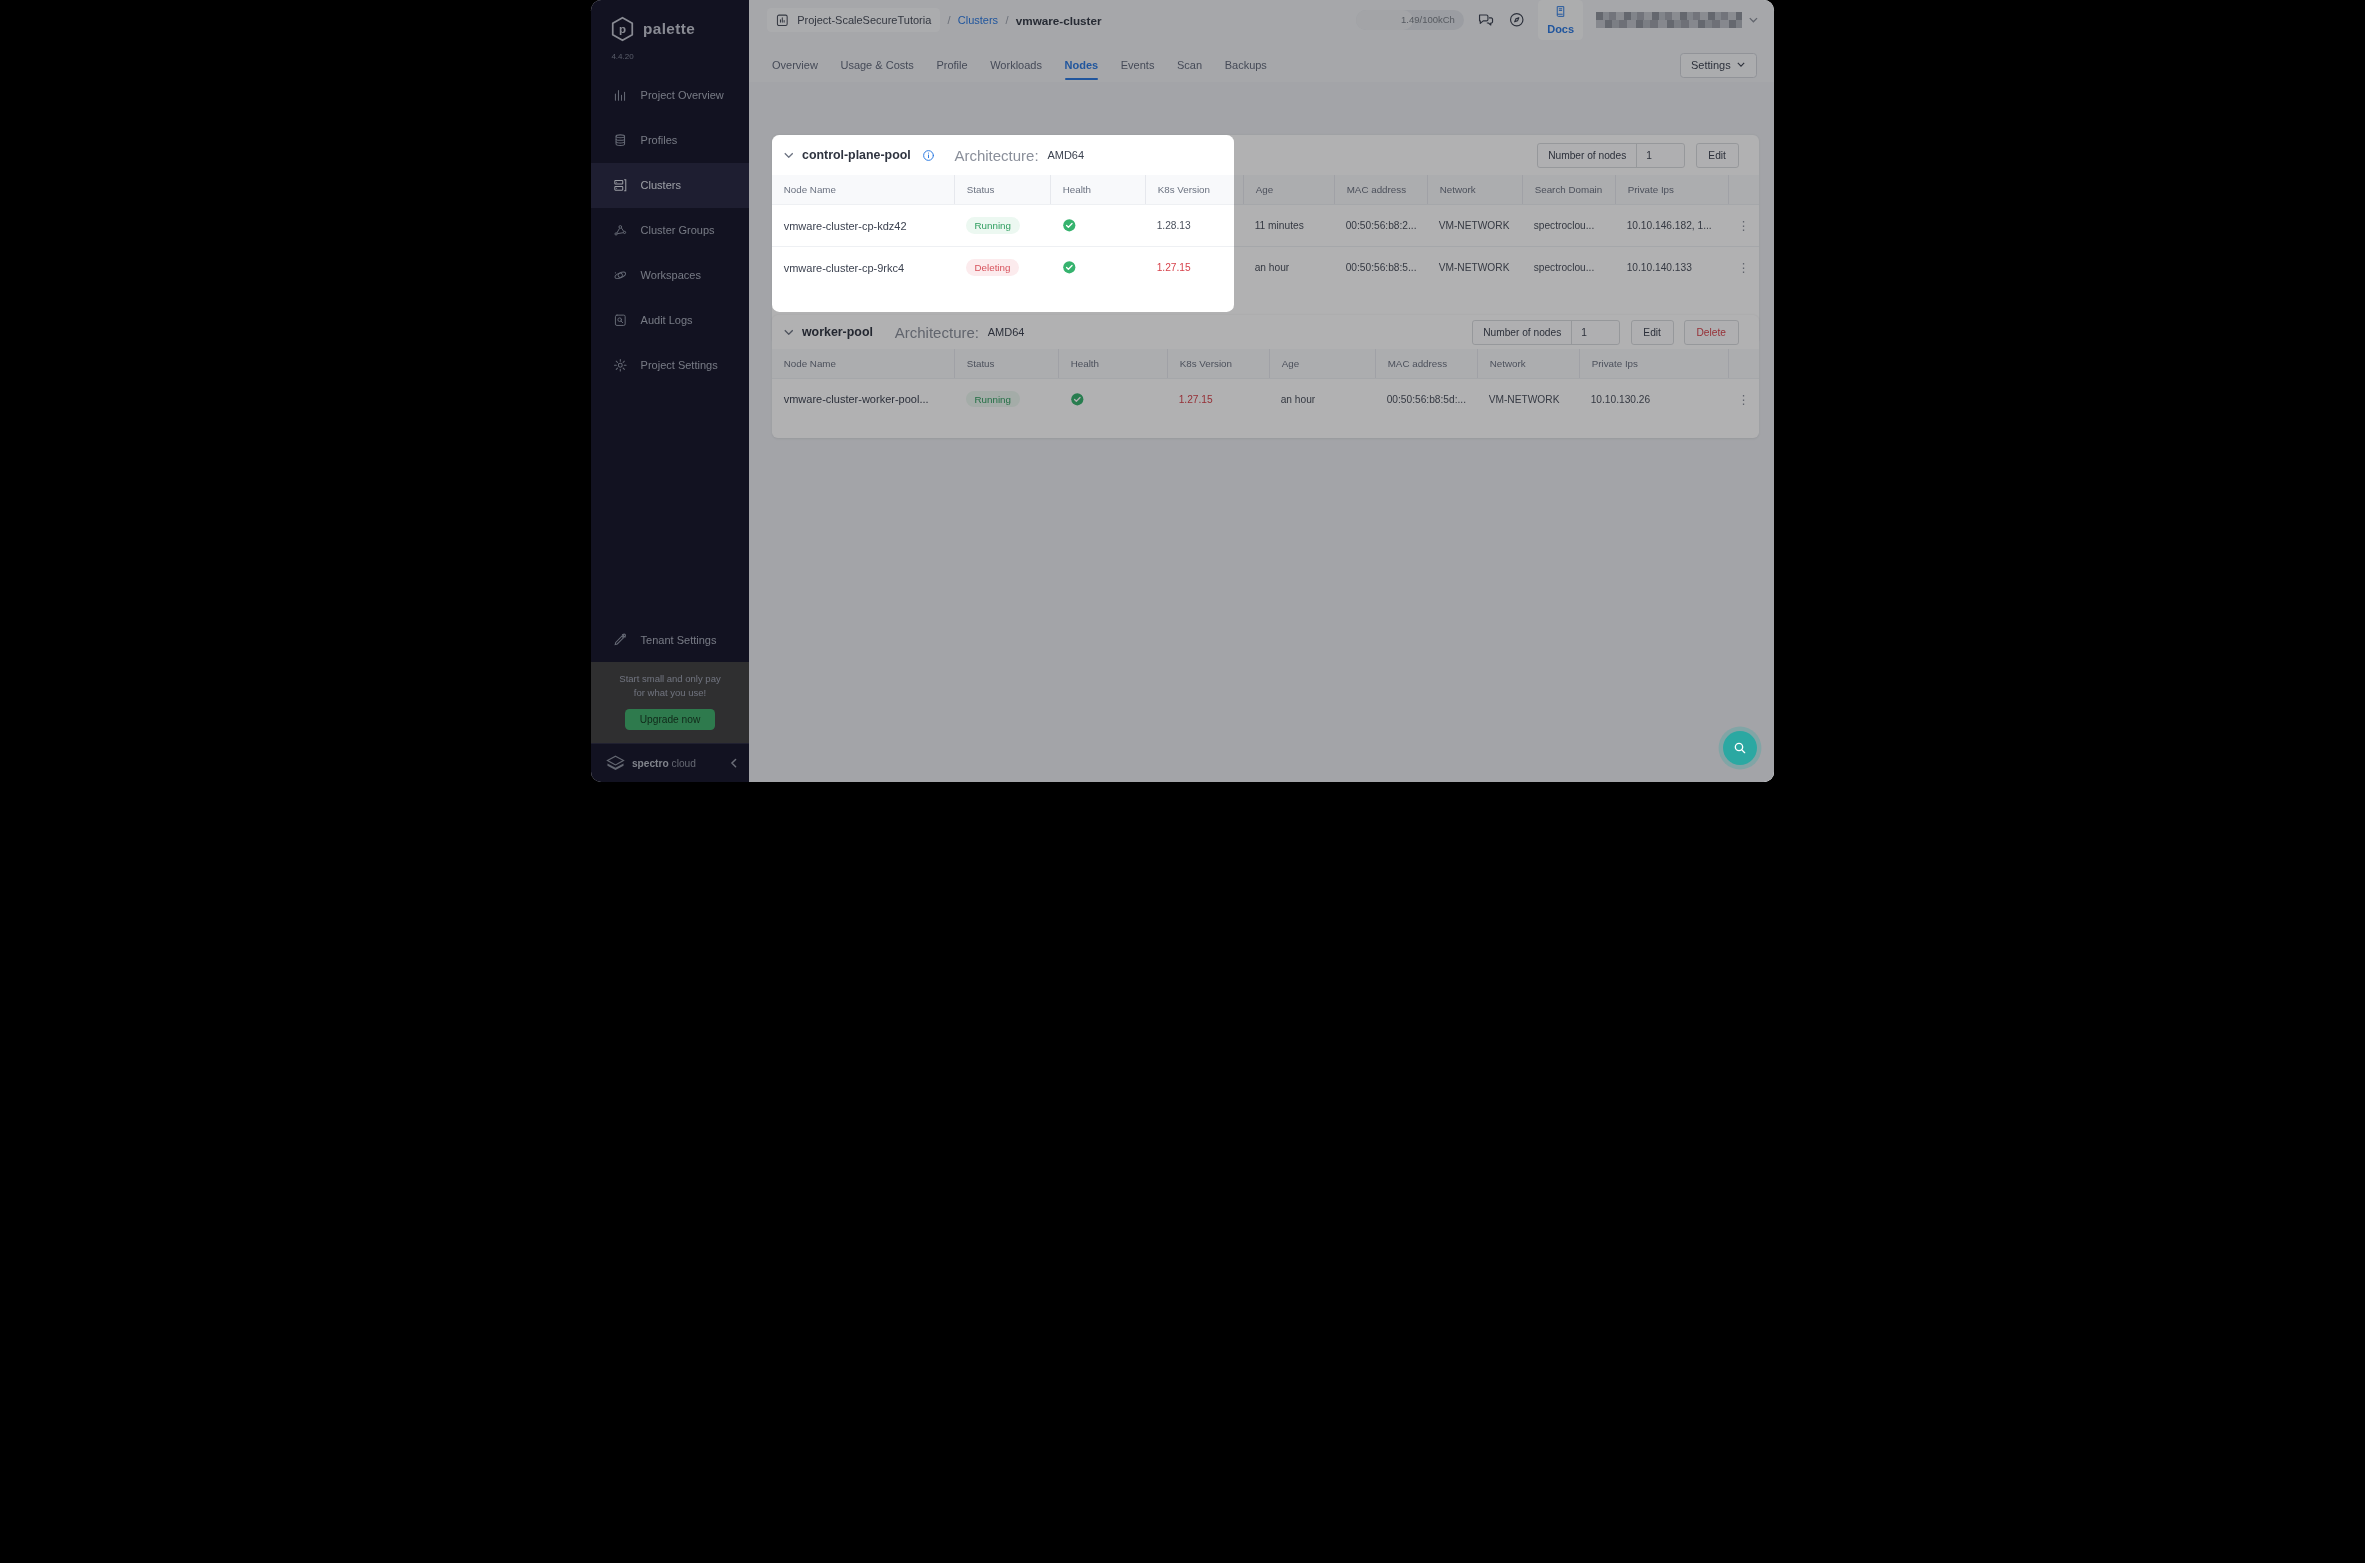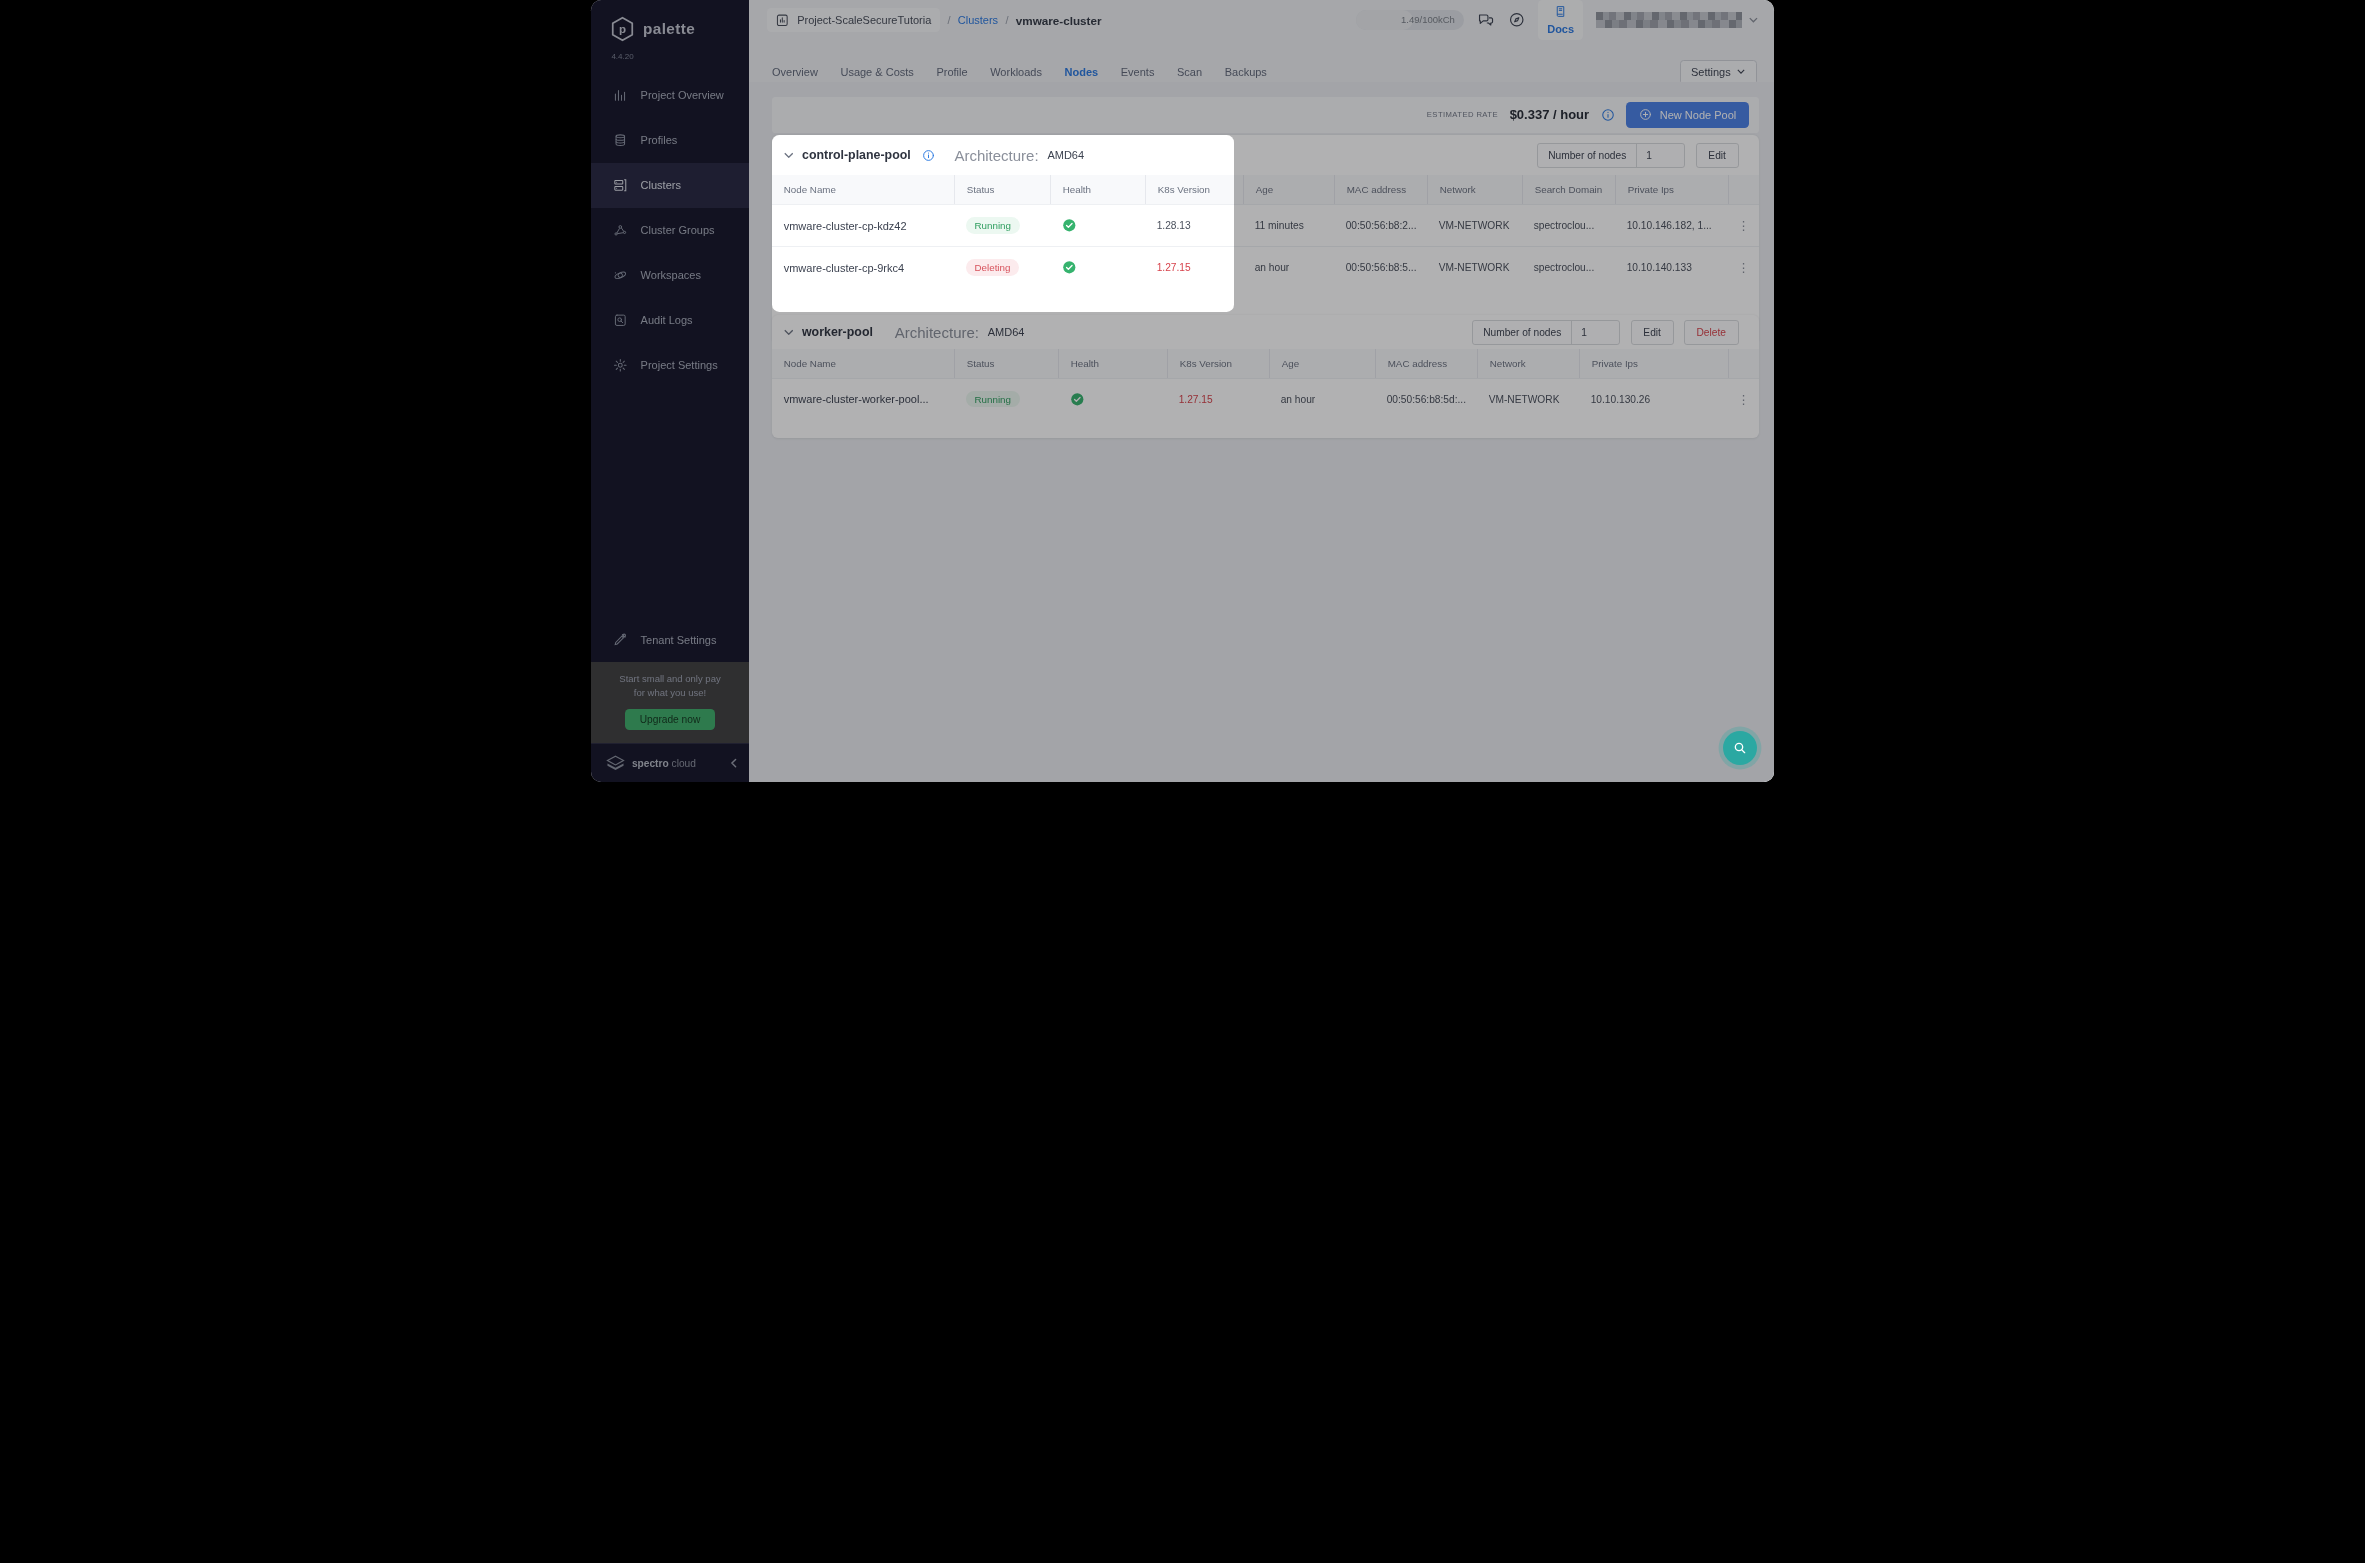--- a/index.html
+++ b/index.html
@@ -51,21 +51,21 @@
   .docs-chip { display:flex; align-items:center; gap:5.8px; background:rgba(255,255,255,.55);
                border-radius:4.4px; padding:4.4px 8.8px; color:#2b79e0; font-size:11px;
                font-weight:700; cursor:pointer;flex-direction:column; }
   .user-box { display:flex; align-items:center; gap:7.3px; cursor:pointer; }
   .pix { width:146px; height:16px; overflow:hidden; }
   .pix i { display:block; height:8px;
     background:repeating-linear-gradient(90deg,#8e929b 0 6.6px,#b9bdc4 6.6px 13px,#a2a6af 13px 19.7px,#c6c9cf 19.7px 28px); }
   .pix i+i { background:repeating-linear-gradient(90deg,#c0c3ca 0 8.8px,#90949d 8.8px 16px,#b0b4bc 16px 22.6px,#9ca0a9 22.6px 31px); }
   .chev { color:#8a8f9a; display:flex; }
 
-  .tab-bar { position:absolute; left:0; top:51px; right:0; height:42px; display:flex;
+  .tab-bar { position:absolute; left:0; top:44px; right:0; height:42px; display:flex;
              align-items:center; gap:22.6px; padding:0 17.5px 0 23px; }
   .tab { color:#61687a; font-size:11px; cursor:pointer; position:relative; height:100%;
          display:flex; align-items:center; }
   .tab.active { color:#2b79e0; font-weight:700; }
   .tab.active::after { content:""; position:absolute; left:0; right:0; bottom:5.8px; height:2.2px;
          border-radius:1.5px; background:#2b79e0; }
   .settings-btn { margin-left:auto; background:#f7f8fa; border:0.7px solid #d0d3d9; border-radius:3.6px;
          height:25px; padding:0 10.2px; display:flex; align-items:center; gap:6.6px;
          color:#3c4250; font-size:11px; cursor:pointer; }
 
@@ -289,35 +289,20 @@
       <button class="settings-btn">
         <span>Settings</span>
         <svg width="8" height="5.1" viewBox="0 0 12 8" fill="none" stroke="#3c4250" stroke-width="1.8">
             <path d="M1 1.5l5 5 5-5"></path>
           </svg>
       </button>
     </div>
 
     <div class="main">
 
-      <div class="toolbar">
-        <span class="rate-label">ESTIMATED RATE</span>
-        <span class="rate-value">$0.337 / hour</span>
-        <svg width="14" height="14" viewBox="0 0 24 24" fill="none" stroke="#2b79e0" stroke-width="1.8" stroke-linecap="round">
-            <circle cx="12" cy="12" r="9"></circle>
-            <path d="M12 11v5M12 7.5v.2"></path>
-          </svg>
-        <button class="btn-primary">
-          <svg width="13" height="13" viewBox="0 0 24 24" fill="none" stroke="#fff" stroke-width="1.8" stroke-linecap="round">
-              <circle cx="12" cy="12" r="9"></circle>
-              <path d="M12 8v8M8 12h8"></path>
-            </svg>
-          <span>New Node Pool</span>
-        </button>
-      </div>
 
       <section class="card" id="card1">
         <div class="pool-head">
           <svg width="9.5" height="6.6" viewBox="0 0 12 8" fill="none" stroke="#6b7280" stroke-width="1.6">
               <path d="M1 1.5l5 5 5-5"></path>
             </svg>
           <span class="pool-title">control-plane-pool</span>
           <svg width="13" height="13" viewBox="0 0 24 24" fill="none" stroke="#2b79e0" stroke-width="1.8" stroke-linecap="round">
               <circle cx="12" cy="12" r="9"></circle>
               <path d="M12 11v5M12 7.5v.2"></path>

